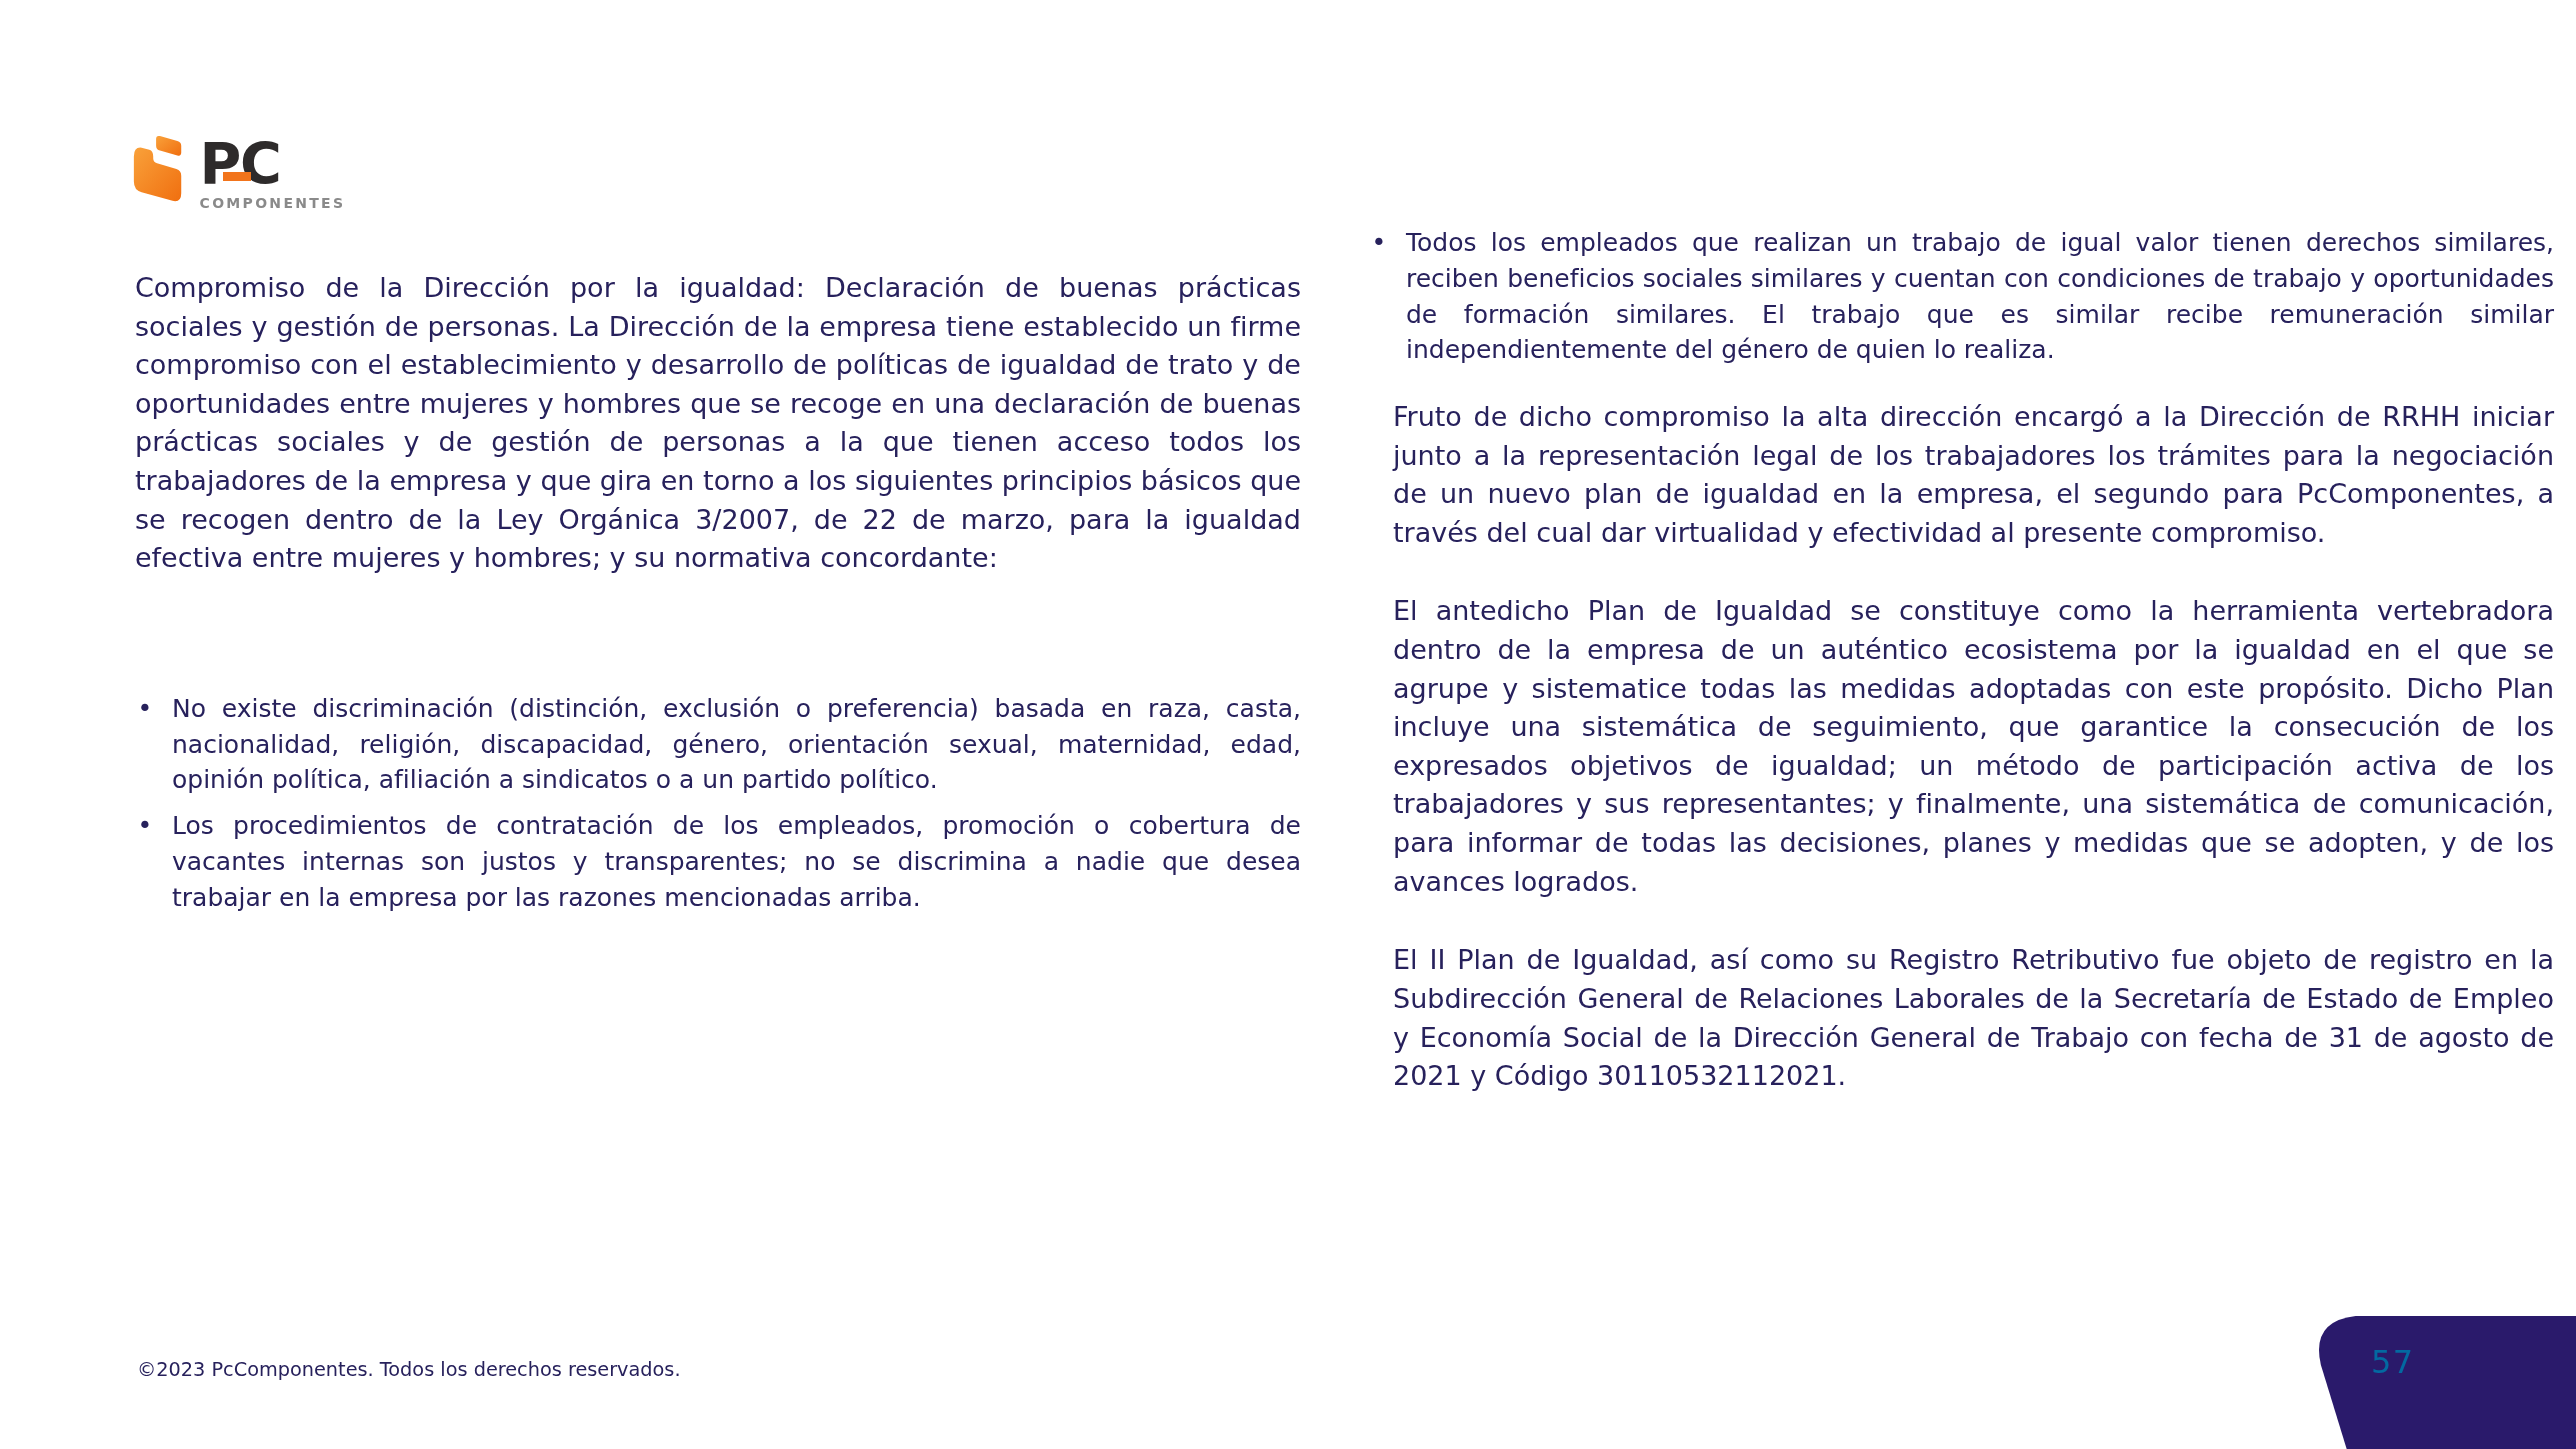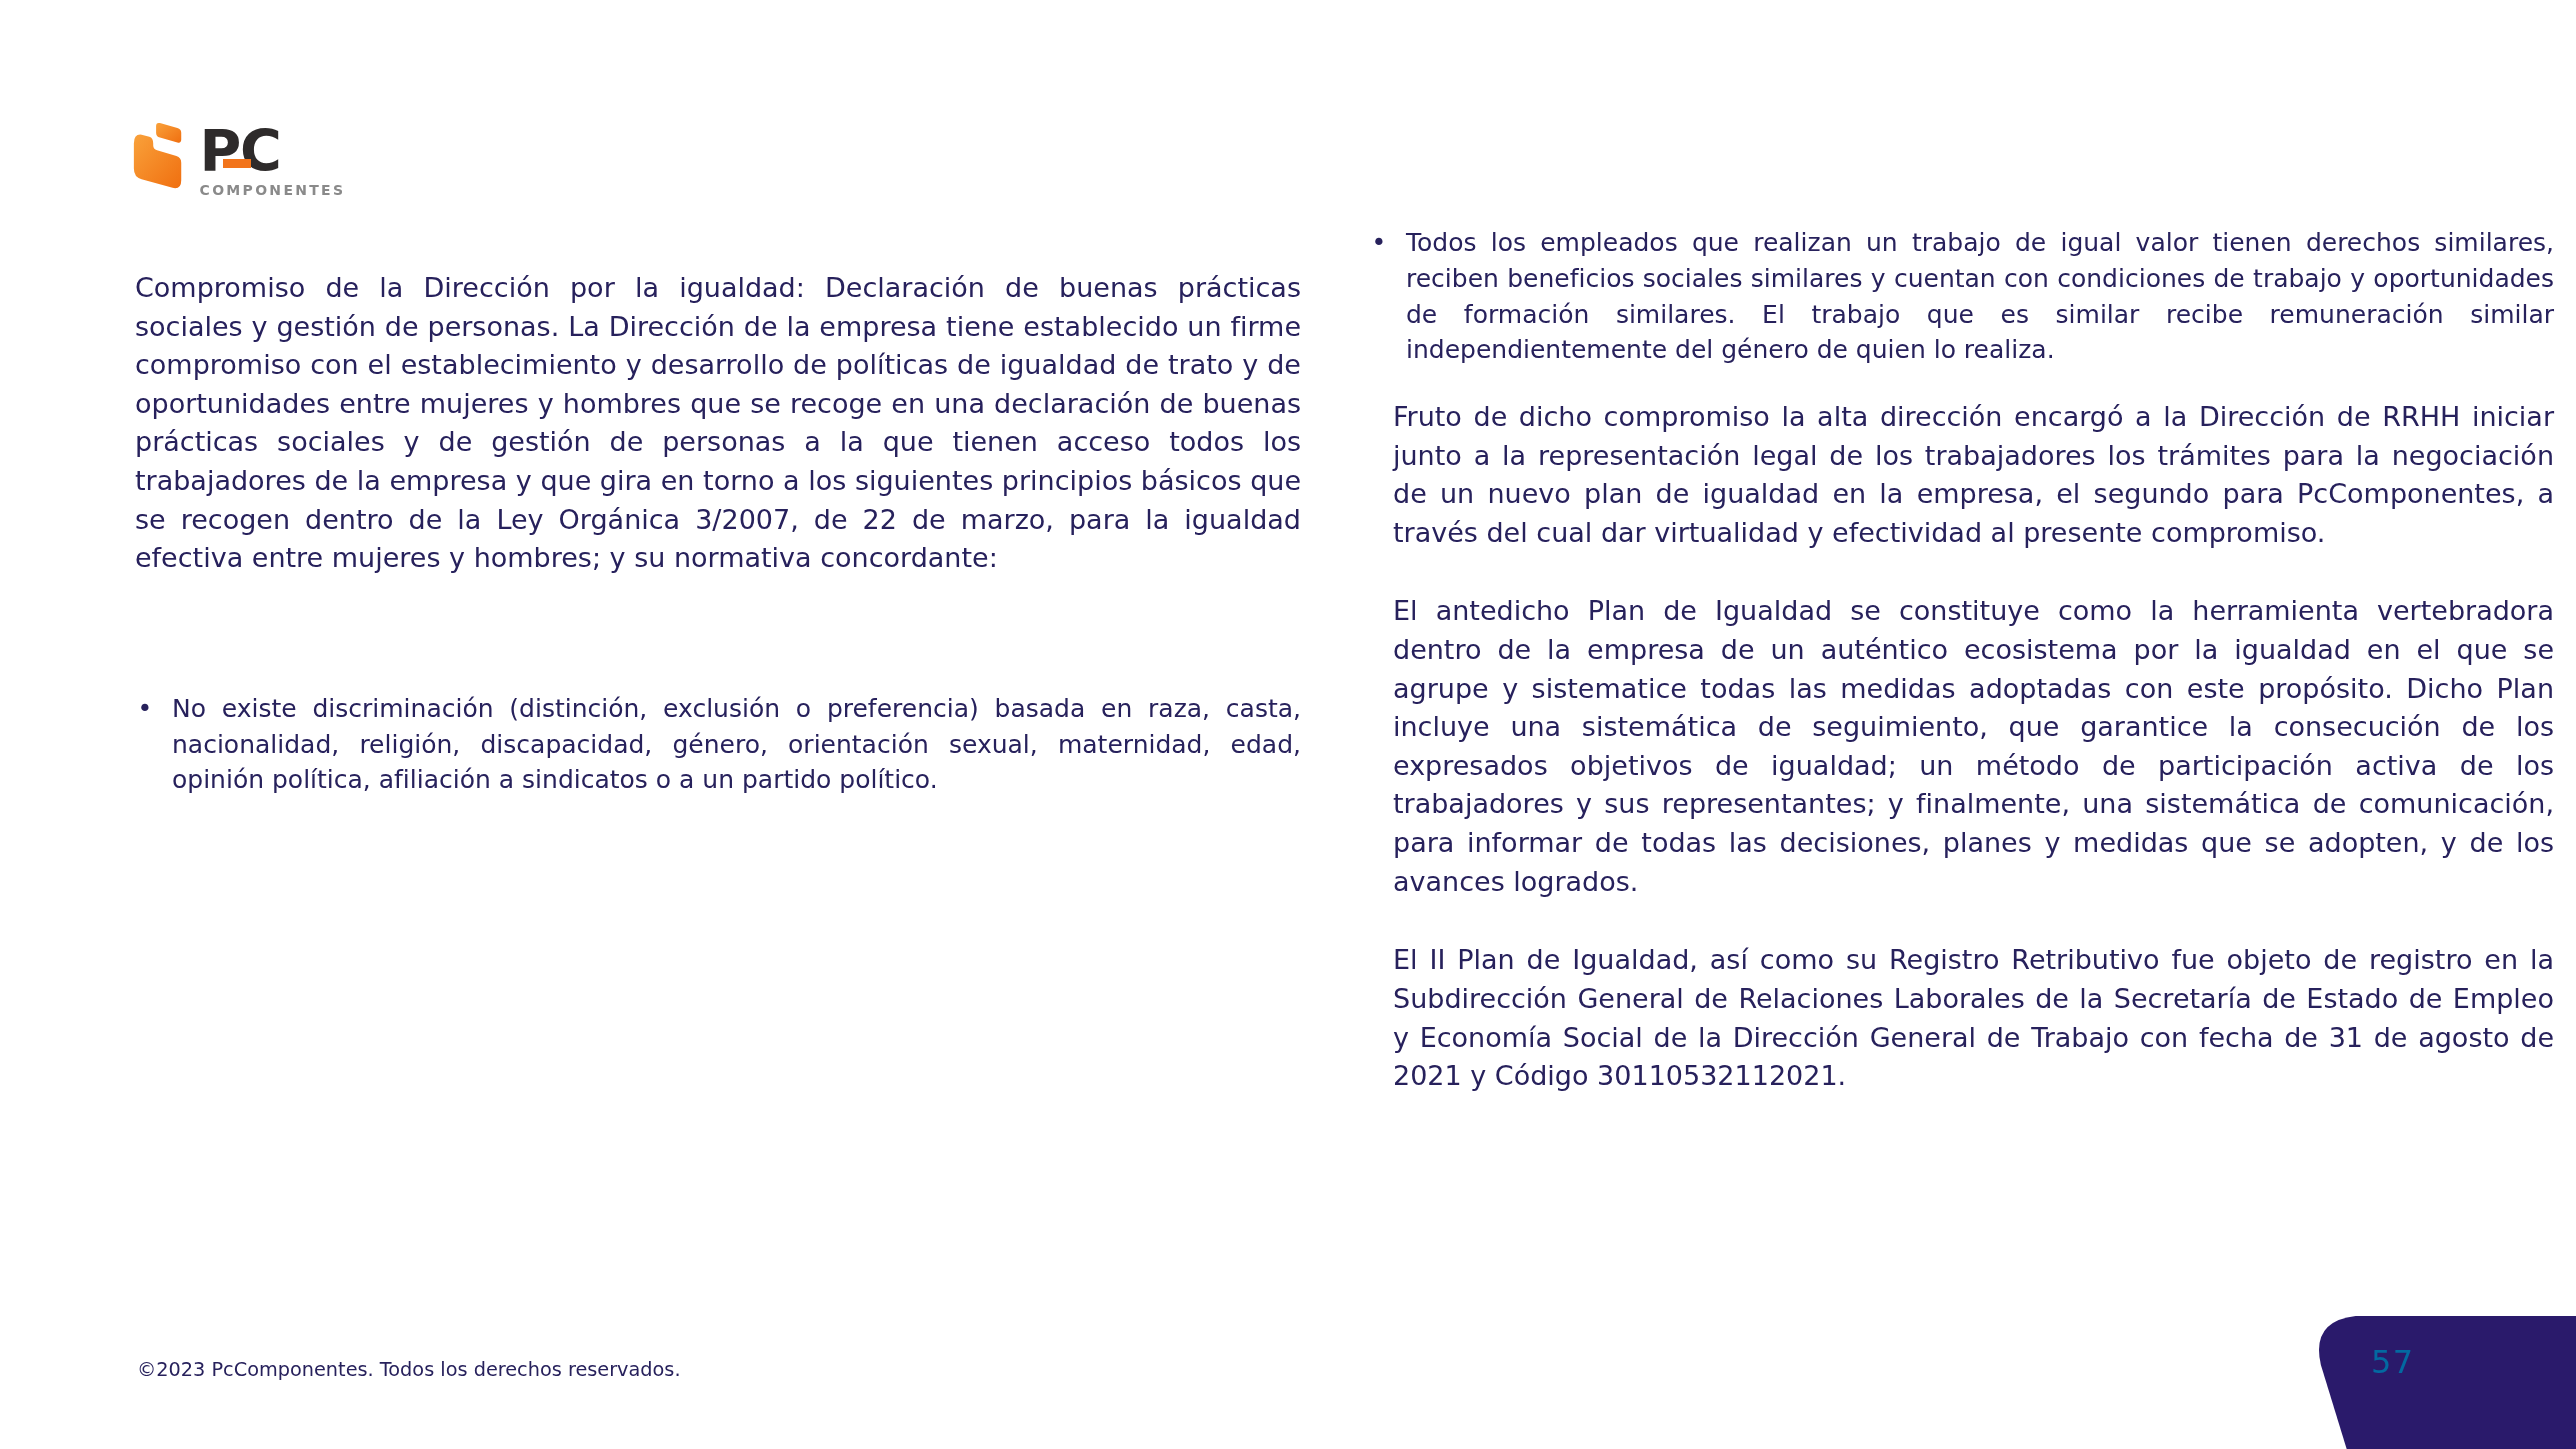--- a/index.html
+++ b/index.html
@@ -14,21 +14,21 @@
   .page{
     position:relative;
     width:2576px;height:1449px;
     background:#ffffff;
     overflow:hidden;
     font-family:"DejaVu Sans",sans-serif;
     color:var(--text_navy);
   }
 
   
-  .logo{position:absolute;left:130px;top:118px;display:flex;align-items:flex-start;justify-content:center;}
+  .logo{position:absolute;left:130px;top:131px;display:flex;align-items:flex-start;justify-content:center;}
   .logo-icon{width:58px;height:74px;flex:0 0 auto;}
   .logo-textblock{margin-left:11.6px;padding-top:9px;position:relative;}
   .logo-wordmark{
     font-size:57px;font-weight:800;line-height:0.85;
     color:var(--logo_dark);letter-spacing:-1.3px;display:block;
   }
   .logo-underscore{position:absolute;left:23px;top:41px;width:28px;height:9px;background:var(--accent_orange);}
   .logo-subtext{
     display:block;margin-top:6.4px;
     font-size:14px;font-weight:600;letter-spacing:2.3px;color:var(--logo_gray);
@@ -99,20 +99,21 @@
       <span class="logo-wordmark">PC</span>
       <span class="logo-underscore"></span>
       <span class="logo-subtext">COMPONENTES</span>
     </span>
   </div>
 
   <div class="left-col">
     <p class="para intro-para">Compromiso de la Dirección por la igualdad: Declaración de buenas prácticas sociales y gestión de personas. La Dirección de la empresa tiene establecido un firme compromiso con el establecimiento y desarrollo de políticas de igualdad de trato y de oportunidades entre mujeres y hombres que se recoge en una declaración de buenas prácticas sociales y de gestión de personas a la que tienen acceso todos los trabajadores de la empresa y que gira en torno a los siguientes principios básicos que se recogen dentro de la Ley Orgánica 3/2007, de 22 de marzo, para la igualdad efectiva entre mujeres y hombres; y su normativa concordante:</p>
     <ul class="bullets">
       <li>No existe discriminación (distinción, exclusión o preferencia) basada en raza, casta, nacionalidad, religión, discapacidad, género, orientación sexual, maternidad, edad, opinión política, afiliación a sindicatos o a un partido político.</li>
+      <li>Los procedimientos de contratación de los empleados, promoción o cobertura de vacantes internas son justos y transparentes; no se discrimina a nadie que desea trabajar en la empresa por las razones mencionadas arriba.</li>
     </ul>
   </div>
 
   <div class="right-col">
     <ul class="bullets">
       <li>Todos los empleados que realizan un trabajo de igual valor tienen derechos similares, reciben beneficios sociales similares y cuentan con condiciones de trabajo y oportunidades de formación similares. El trabajo que es similar recibe remuneración similar independientemente del género de quien lo realiza.</li>
     </ul>
     <p class="para">Fruto de dicho compromiso la alta dirección encargó a la Dirección de RRHH iniciar junto a la representación legal de los trabajadores los trámites para la negociación de un nuevo plan de igualdad en la empresa, el segundo para PcComponentes, a través del cual dar virtualidad y efectividad al presente compromiso.</p>
     <p class="para">El antedicho Plan de Igualdad se constituye como la herramienta vertebradora dentro de la empresa de un auténtico ecosistema por la igualdad en el que se agrupe y sistematice todas las medidas adoptadas con este propósito. Dicho Plan incluye una sistemática de seguimiento, que garantice la consecución de los expresados objetivos de igualdad; un método de participación activa de los trabajadores y sus representantes; y finalmente, una sistemática de comunicación, para informar de todas las decisiones, planes y medidas que se adopten, y de los avances logrados.</p>
     <p class="para">El II Plan de Igualdad, así como su Registro Retributivo fue objeto de registro en la Subdirección General de Relaciones Laborales de la Secretaría de Estado de Empleo y Economía Social de la Dirección General de Trabajo con fecha de 31 de agosto de 2021 y Código 30110532112021.</p>

